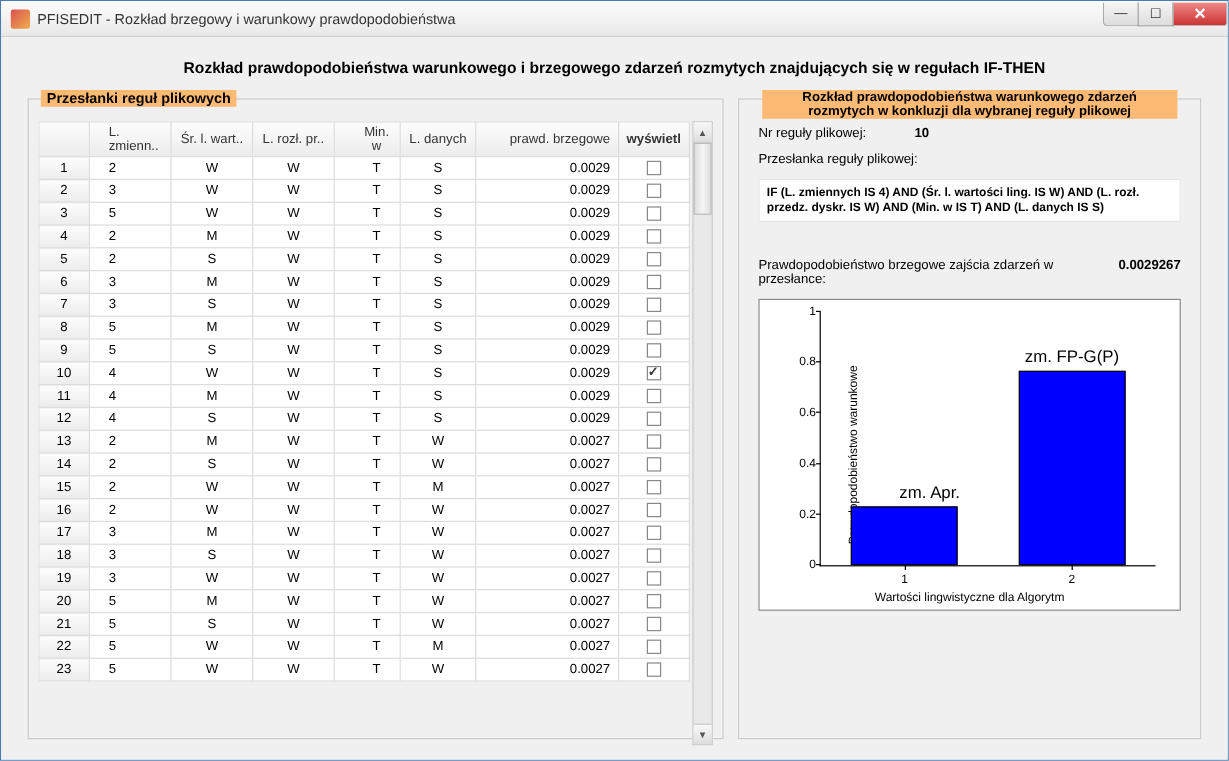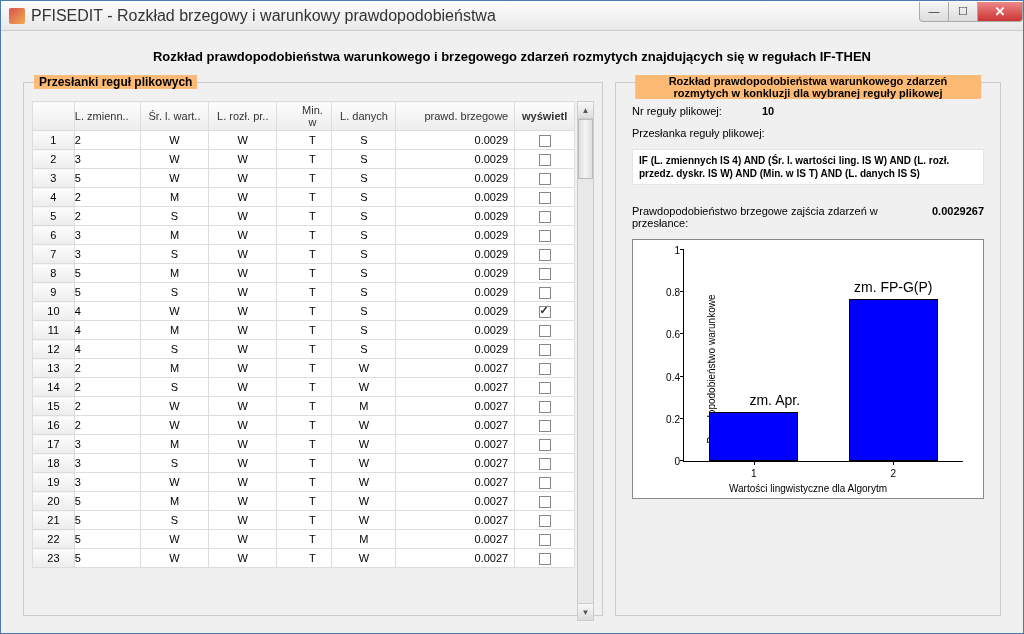--- a/index.html
+++ b/index.html
@@ -1,57 +1,57 @@
 <!DOCTYPE html>
 <html><head>
 <meta charset="utf-8">
 <style>
 * { box-sizing: border-box; margin: 0; padding: 0; }
 body { font-family: Tahoma, sans-serif; font-size: 11px; background: #5a8ab8; width: 1024px; height: 634px; overflow: hidden; }
 .window { width: 1024px; height: 634px; background: #fff; border: 1px solid #4a7bb0; box-shadow: 0 0 8px rgba(0,0,0,0.3); }
 .titlebar { height: 30px; background: linear-gradient(#fdfdfd, #e8e8e8); display: flex; align-items: center; padding: 0 0 0 8px; border-bottom: 1px solid #ccc; }
 .titlebar-icon { width: 16px; height: 16px; background: linear-gradient(135deg, #d9534f, #f0ad4e); margin-right: 6px; border-radius: 2px; }
-.titlebar-text { flex: 1; font-size: 16px; color: #333; }
+.titlebar-text { flex: 1; font-size: 12px; color: #333; }
 .win-controls { display: flex; height: 20px; margin-top: -8px; }
 .win-btn { width: 30px; height: 20px; border: 1px solid #aaa; border-top: none; background: linear-gradient(#f5f5f5, #ddd); display: flex; align-items: center; justify-content: center; font-size: 11px; color: #333; margin-left: -1px; }
 .win-btn.close { background: linear-gradient(#e88, #c33); color: #fff; border-bottom-right-radius: 4px; width: 46px; font-weight: bold; font-size: 13px; }
 .win-btn.min { border-bottom-left-radius: 4px; }
 .content { padding: 18px 22px 10px 22px; background: #f0f0f0; height: calc(100% - 30px); }
 .main-title { text-align: center; font-size: 13px; font-weight: bold; margin-bottom: 18px; }
 .panels { display: flex; gap: 12px; height: calc(100% - 40px); }
 .panel { border: 1px solid #ccc; background: #f0f0f0; position: relative; padding: 8px 8px 4px 8px; }
 .panel-title { position: absolute; top: -8px; left: 10px; background: #fdba74; padding: 0 5px; font-weight: bold; font-size: 12px; }
 .left-panel { width: 580px; }
 .right-panel { flex: 1; }
 .table-wrap { display: flex; height: 100%; margin-top: 10px; }
 .table-scroll { flex: 1; overflow: hidden; }
 table { border-collapse: collapse; width: 100%; background: #fff; }
 th, td { border: 1px solid #ddd; padding: 2px 4px; font-size: 11px; height: 19px; text-align: center; }
 th { background: linear-gradient(#fdfdfd, #ececec); font-weight: normal; color: #333; }
 th.rownum, td.rownum { width: 38px; background: linear-gradient(#fdfdfd, #ececec); }
-.col-lz { width: 60px; text-align: left; padding-left: 0;}
+.col-lz { width: 60px; text-align: left; padding-left: 16px;}
 .col-sr { width: 62px; }
 .col-lr { width: 62px; }
 .col-mw { width: 50px; padding-left: 20px; }
 .col-ld { width: 58px; }
 .col-pb { width: 108px; text-align: right; padding-right: 6px; }
 .col-wy { width: 52px; font-weight: bold; }
 td.col-lz { text-align: left; }
 td.col-pb { text-align: right; }
 .chk { width: 12px; height: 12px; border: 1px solid #888; background: #fff; display: inline-block; vertical-align: middle; position: relative; }
 .chk.checked::after { content: "✓"; position: absolute; top: -3px; left: 0px; font-size: 11px; color: #333; }
 .vscroll { width: 17px; background: #e8e8e8; border: 1px solid #ccc; margin-left: 2px; position: relative; }
 .vscroll-btn { height: 17px; background: linear-gradient(#f8f8f8, #ddd); border-bottom: 1px solid #ccc; display: flex; align-items: center; justify-content: center; font-size: 8px; color: #555; }
 .vscroll-btn.down { position: absolute; bottom: 0; width: 100%; border-top: 1px solid #ccc; border-bottom: none; }
 .vscroll-thumb { position: absolute; top: 17px; width: 100%; height: 60px; background: linear-gradient(to right, #ddd, #f5f5f5, #ddd); border: 1px solid #bbb; }
 .right-content { padding: 14px 8px 4px 8px; }
 .info-row { display: flex; margin-bottom: 10px; font-size: 11px; }
 .info-label { width: 130px; }
 .info-val { font-weight: bold; }
-.premise-box { background: #fff; border: 1px solid #e5e5e5; padding: 4px 6px; font-size: 10px; font-weight: bold; margin-bottom: 20px; line-height: 1.3; }
+.premise-box { background: #fff; border: 1px solid #e5e5e5; padding: 4px 6px; font-size: 10px; font-weight: bold; margin-bottom: 30px; line-height: 1.3; }
 .prob-row { font-size: 11px; display: flex; justify-content: space-between; margin-bottom: 10px; }
 .chart-box { border: 1px solid #888; background: #fff; height: 260px; position: relative; margin-top: 6px; }
 .chart-inner { position: absolute; left: 50px; top: 10px; right: 20px; bottom: 36px; border-left: 1px solid #000; border-bottom: 1px solid #000; }
 .ylabel { position: absolute; left: 4px; top: 50%; transform: translateY(-50%) rotate(-90deg); transform-origin: center; font-size: 10px; white-space: nowrap; }
 .xlabel { position: absolute; bottom: 4px; left: 50%; transform: translateX(-50%); font-size: 10px; }
 .ytick { position: absolute; left: -30px; font-size: 10px; transform: translateY(50%); width: 26px; text-align: right; }
 .ytick-mark { position: absolute; left: -4px; width: 4px; height: 1px; background: #000; }
 .xtick { position: absolute; bottom: -18px; font-size: 10px; transform: translateX(-50%); }
 .xtick-mark { position: absolute; bottom: -4px; width: 1px; height: 4px; background: #000; }
 .bar { position: absolute; bottom: 0; background: #0000ff; border: 1px solid #000; }

